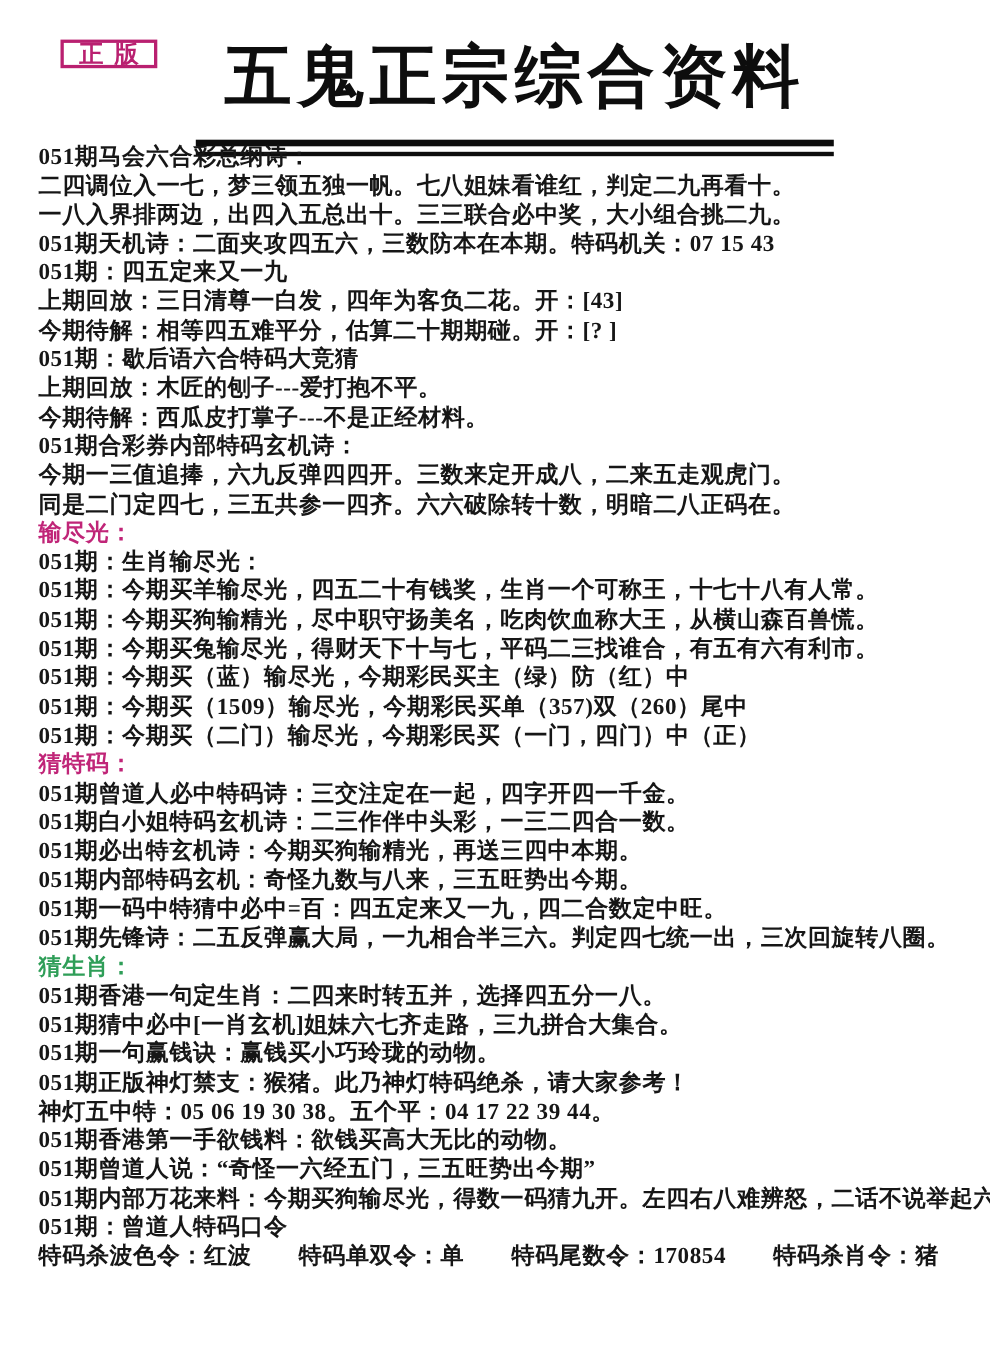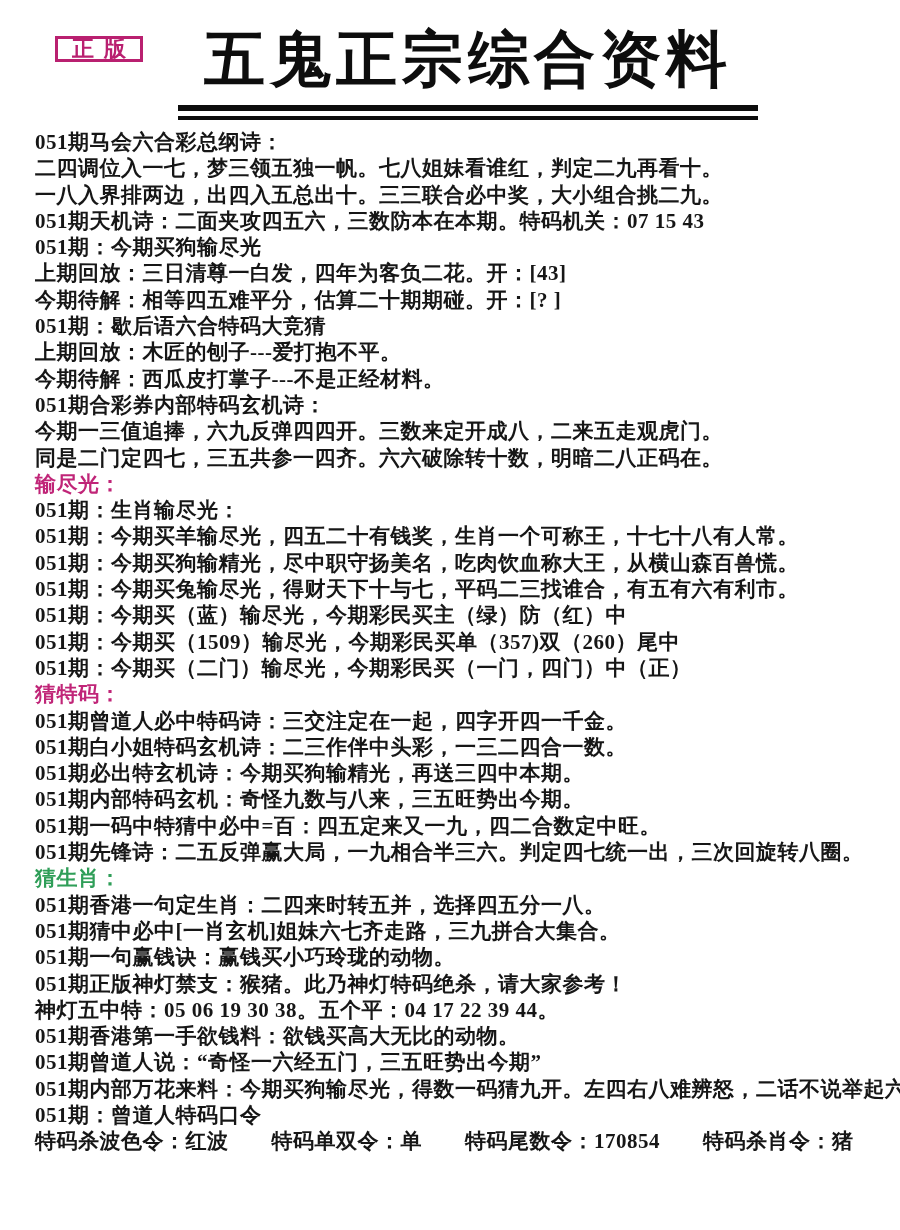--- a/index.html
+++ b/index.html
@@ -24,21 +24,21 @@
     letter-spacing: 10px; padding: 0 4px 0 14px;
     box-sizing: border-box;
   }
   .title-wrap {
     position: absolute;
     left: 178px; top: 14px;
     width: 580px;
     text-align: center;
   }
   .title {
-    margin: 6px;
+    margin: 17px;
     font-size: 61px;
     font-weight: bold;
     letter-spacing: 5px;
     line-height: 1.3;
     color: #0d0d0d;
     white-space: nowrap;
   }
   .underline { width: 100%; background: #0d0d0d; }
   .underline-1 { height: 6px; margin-top: 6px; }
   .underline-2 { height: 4px; margin-top: 5px; }
@@ -68,21 +68,21 @@
       <h1 class="title">五鬼正宗综合资料</h1>
       <div class="underline underline-1"></div>
       <div class="underline underline-2"></div>
     </div>
   </div>
   <div class="content" id="content">
       <div class="line">051期马会六合彩总纲诗：</div>
       <div class="line">二四调位入一七，梦三领五独一帆。七八姐妹看谁红，判定二九再看十。</div>
       <div class="line">一八入界排两边，出四入五总出十。三三联合必中奖，大小组合挑二九。</div>
       <div class="line">051期天机诗：二面夹攻四五六，三数防本在本期。特码机关：07 15 43</div>
-      <div class="line">051期：今期买狗输尽光</div>
+      <div class="line">051期：四五定来又一九</div>
       <div class="line">上期回放：三日清尊一白发，四年为客负二花。开：[43]</div>
       <div class="line">今期待解：相等四五难平分，估算二十期期碰。开：[? ]</div>
       <div class="line">051期：歇后语六合特码大竞猜</div>
       <div class="line">上期回放：木匠的刨子---爱打抱不平。</div>
       <div class="line">今期待解：西瓜皮打掌子---不是正经材料。</div>
       <div class="line">051期合彩券内部特码玄机诗：</div>
       <div class="line">今期一三值追捧，六九反弹四四开。三数来定开成八，二来五走观虎门。</div>
       <div class="line">同是二门定四七，三五共参一四齐。六六破除转十数，明暗二八正码在。</div>
       <div class="line magenta">输尽光：</div>
       <div class="line">051期：生肖输尽光：</div>

